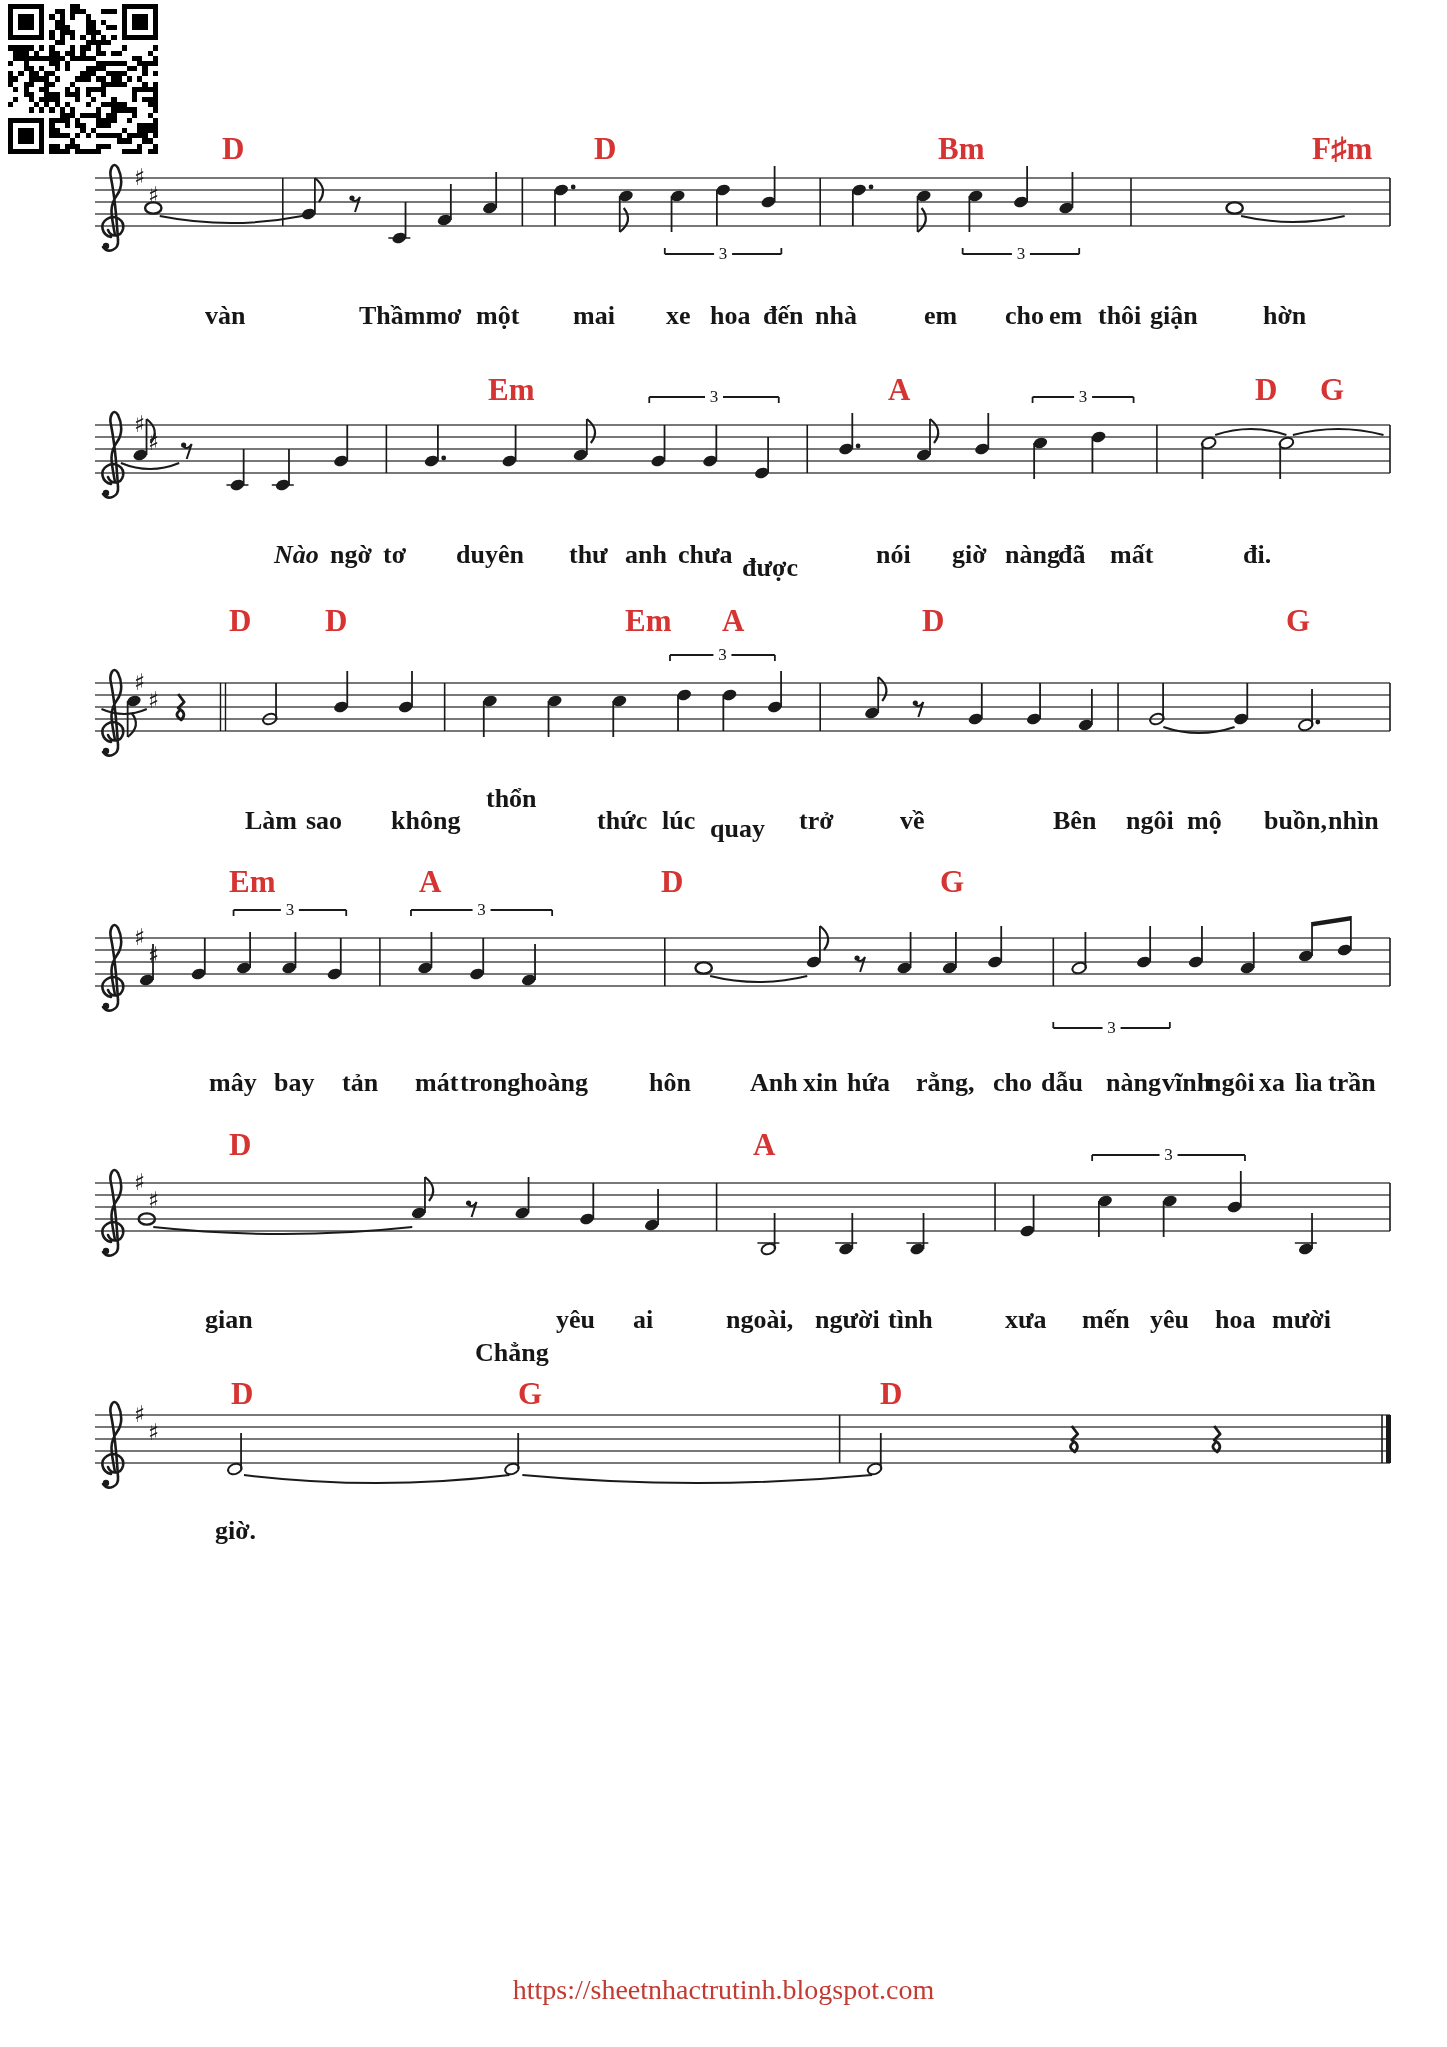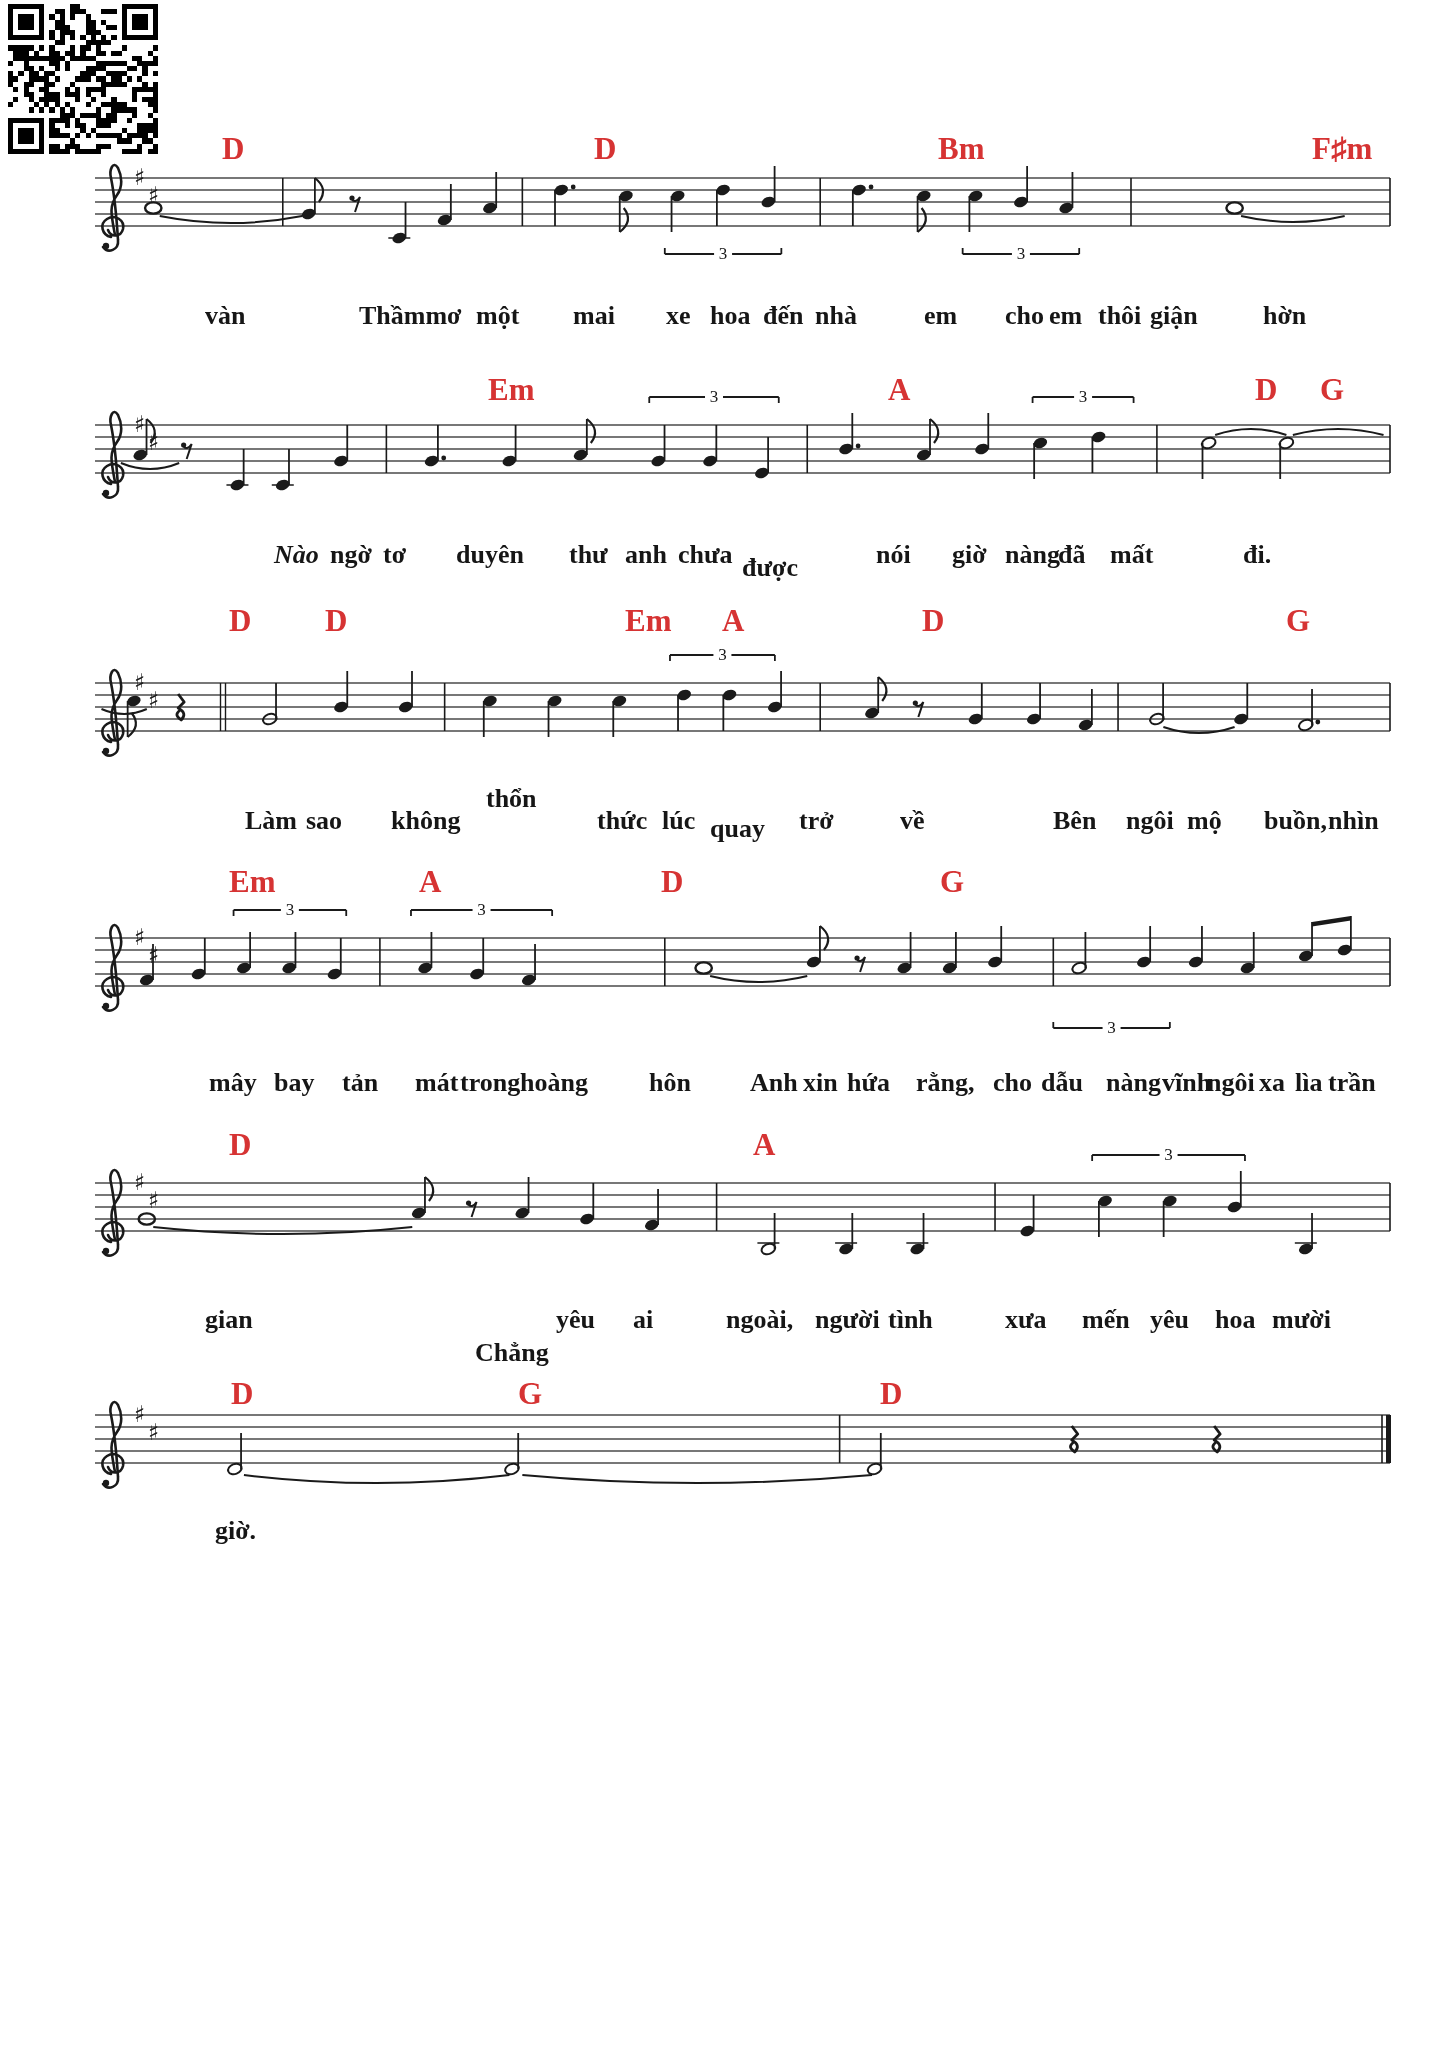--- a/index.html
+++ b/index.html
@@ -859,13 +859,16 @@
     C 998.7249999999999 74 998.7249999999999 78 994.7249999999999 82
     C 989.7249999999999 78 988.7249999999999 76 993.7249999999999 72" stroke="#1a1a1a" stroke-width="2.8" fill="none" stroke-linejoin="round"></path>
           <path d="M 1134.175 56 L 1140.175 64 L 1134.175 70
     C 1141.175 74 1141.175 78 1137.175 82
     C 1132.175 78 1131.175 76 1136.175 72" stroke="#1a1a1a" stroke-width="2.8" fill="none" stroke-linejoin="round"></path>
           <path d="M 163.92499999999998 105 Q 296.66249999999997 121 429.4 105" stroke="#1a1a1a" stroke-width="2" fill="none"></path>
           <path d="M 442.34999999999997 105 Q 617.175 121 792 105" stroke="#1a1a1a" stroke-width="2" fill="none"></path>
         </svg>
       </div>
     </div>
+  <div class="footer">
+    <a class="url" href="#">https://sheetnhactrutinh.blogspot.com</a>
+  </div>
 </div>
 
 </body></html>

